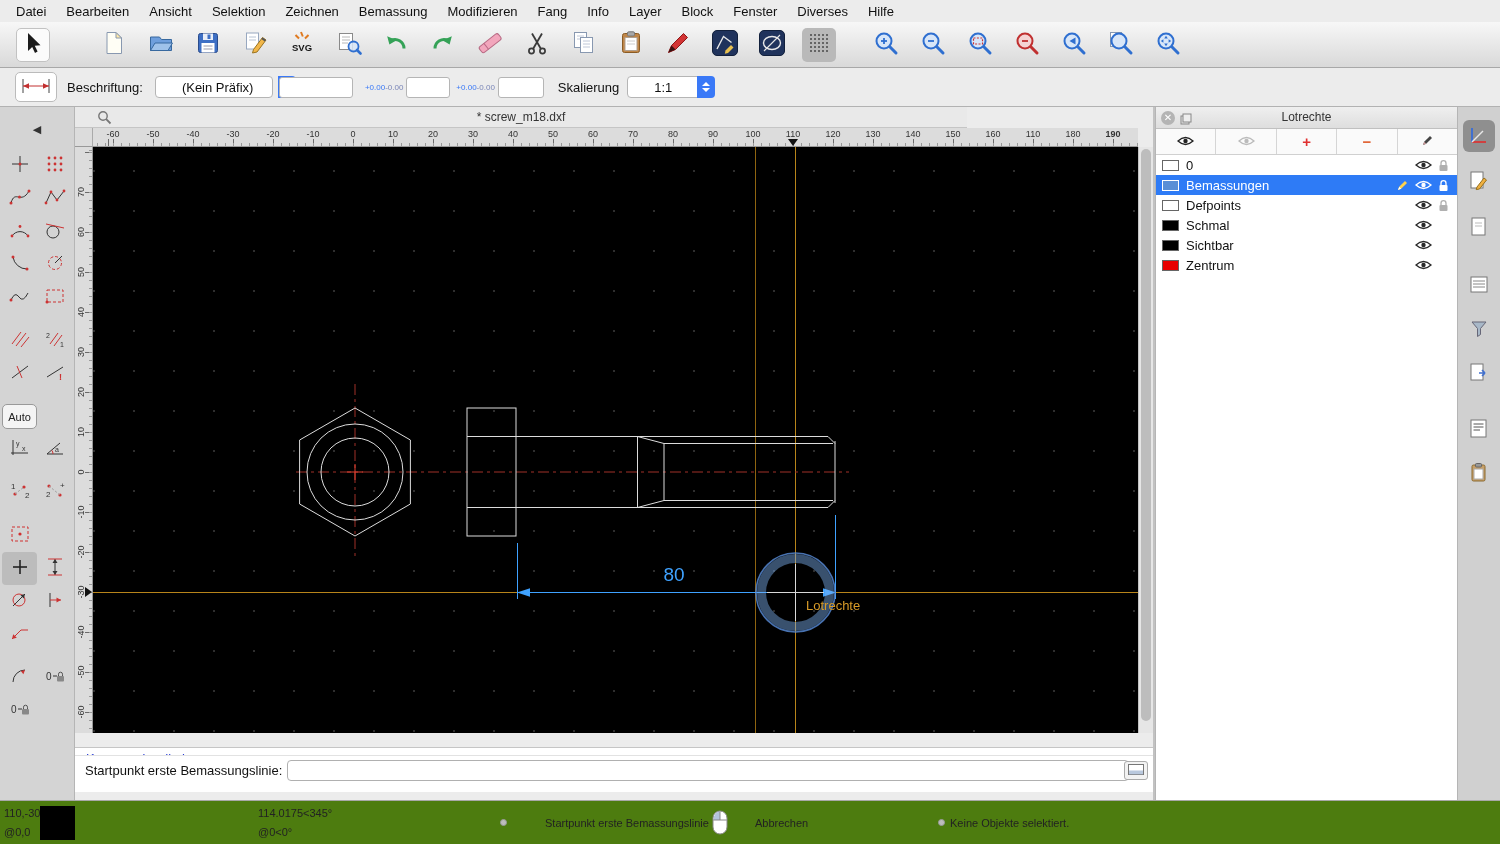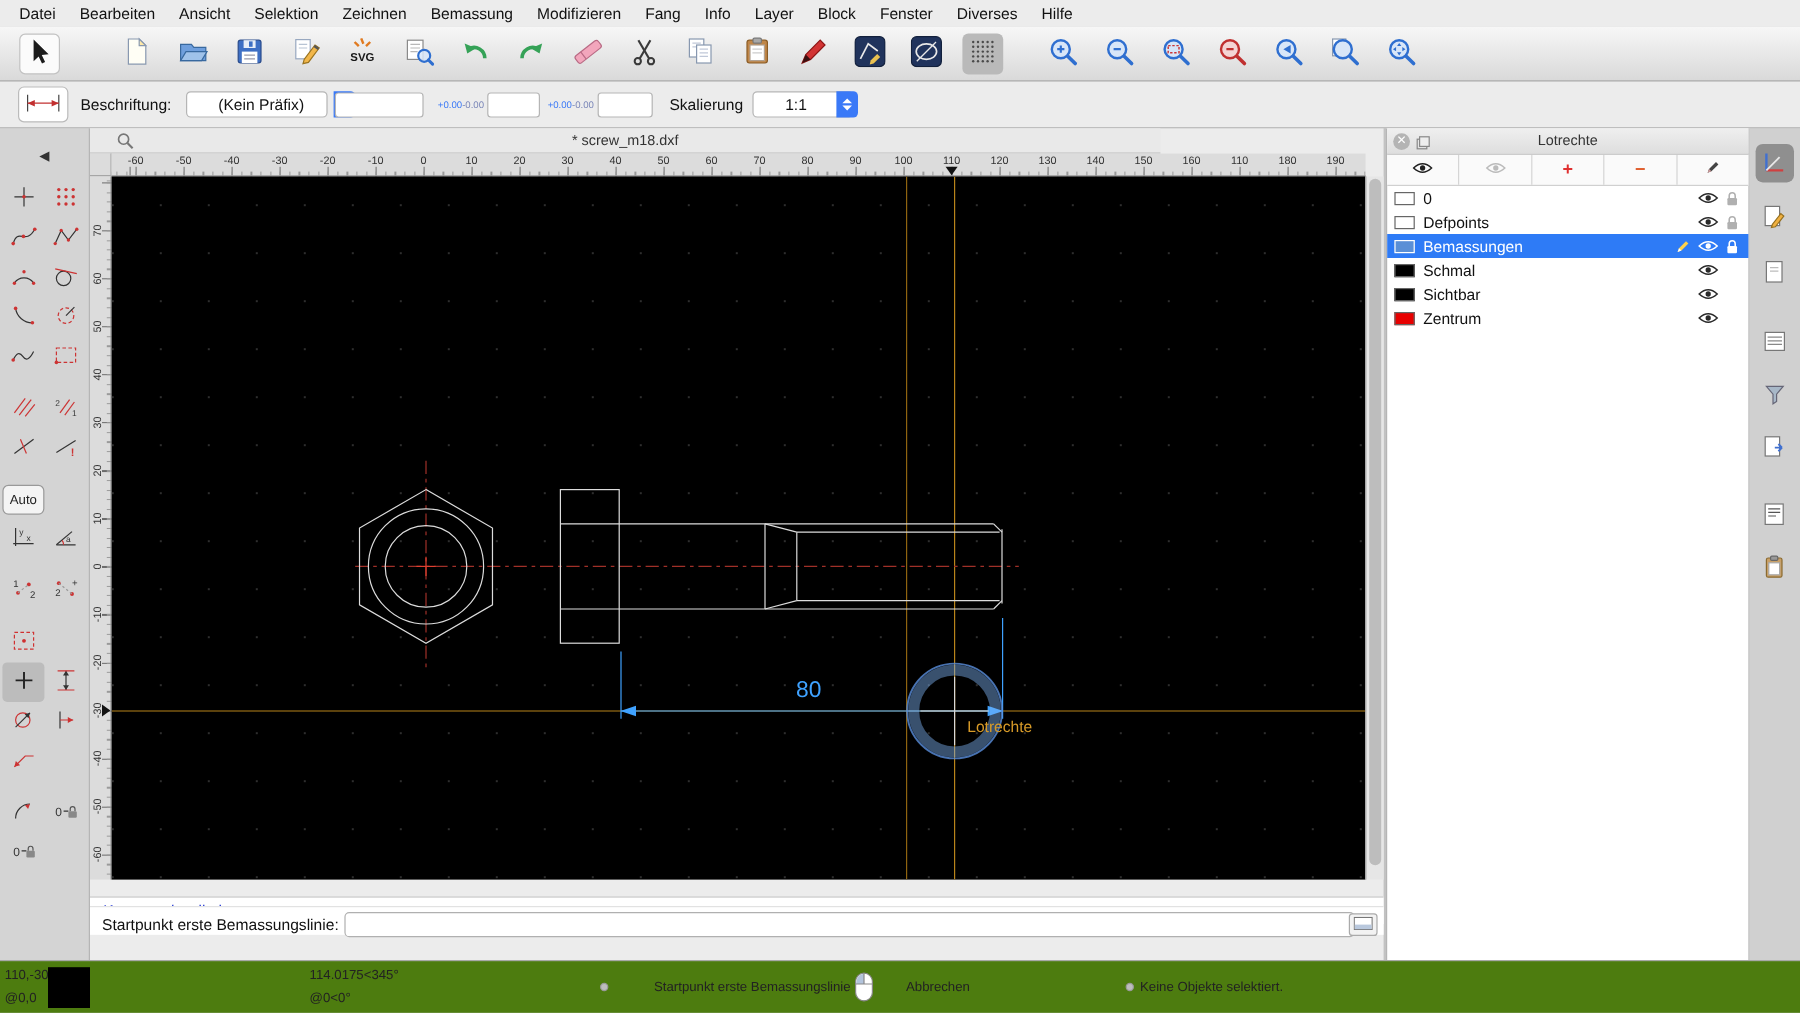--- a/index.html
+++ b/index.html
@@ -55,21 +55,21 @@
 .canvas{position:absolute;left:18px;top:40px;width:1045px;height:586px;background-color:#000;
  background-image:radial-gradient(circle,#2e2e2e 1px,transparent 1.3px);background-size:40px 40px;background-position:21px 4px}
 .v-scroll{position:absolute;left:1063px;top:40px;width:15px;height:586px;background:#e6e6e6;border-left:1px solid #c2c2c2}
 .v-thumb{position:absolute;left:2px;top:2px;width:10px;height:572px;background:#bdbdbd;border-radius:5px}
 .h-scroll{position:absolute;left:0;top:626px;width:1078px;height:14px;background:#e6e6e6;border-top:1px solid #c2c2c2}
 .h-thumb{position:absolute;left:175px;top:2px;width:750px;height:9px;background:#bdbdbd;border-radius:5px}
 .grid-status{position:absolute;right:10px;top:0;font-size:12px;color:#111;line-height:14px}
 .cmd-row1{position:absolute;left:0;top:640px;width:1078px;height:23px;background:#fff;border-top:1px solid #c5c5c5;font-size:13px;line-height:22px;padding-left:10px}
 .cmd-label{color:#2b3fd6;font-style:italic}
 .cmd-value{color:#2b3fd6;margin-left:6px}
-.cmd-row2{position:absolute;left:0;top:648px;width:1078px;height:24px;background:#fff;border-top:1px solid #e2e2e2;font-size:13px;line-height:29px;padding-left:10px}
+.cmd-row2{position:absolute;left:0;top:648px;width:1078px;height:37px;background:#fff;border-top:1px solid #e2e2e2;font-size:13px;line-height:29px;padding-left:10px}
 .cmd-input{position:absolute;left:212px;top:4px;width:842px;height:21px;border:1px solid #b0b0b0;border-radius:4px;font-family:"Liberation Sans",sans-serif}
 .cmd-toggle{position:absolute;right:5px;top:5px;width:24px;height:19px;background:#f2f2f2;border:1px solid #aaa;border-radius:3px;padding:1px}
 
 .layer-panel{position:absolute;left:1155px;top:0;width:303px;height:693px;background:#fff;border-left:1px solid #b5b5b5;border-right:1px solid #b5b5b5}
 .lp-header{height:22px;background:linear-gradient(#efefef,#dedede);border-bottom:1px solid #c0c0c0;position:relative;text-align:center;font-size:12px;line-height:21px;color:#333}
 .lp-close{position:absolute;left:5px;top:4px;width:14px;height:14px;border-radius:7px;background:#b4b4b4;color:#fff;font-size:10px;line-height:13px;text-align:center}
 .lp-detach{position:absolute;left:24px;top:4px}
 .lp-toolbar{height:26px;display:flex;border-bottom:1px solid #d0d0d0;background:#fafafa}
 .lp-tool{flex:1;border-right:1px solid #d5d5d5;display:flex;align-items:center;justify-content:center;font-weight:bold;font-size:15px}
 .lp-tool:last-child{border-right:none}
@@ -605,21 +605,21 @@
         <span style="left: 620px;">90</span>
         <span style="left: 660px;">100</span>
         <span style="left: 700px;">110</span>
         <span style="left: 740px;">120</span>
         <span style="left: 780px;">130</span>
         <span style="left: 820px;">140</span>
         <span style="left: 860px;">150</span>
         <span style="left: 900px;">160</span>
         <span style="left: 940px;">110</span>
         <span style="left: 980px;">180</span>
-        <span style="left: 1020px;">190</span>
+        <span style="left: 1020px; font-weight: bold;">190</span>
       </div>
     <div class="v-ruler" id="vruler">
         <div class="v-marker"></div>
         <span style="top: 45px;">70</span>
         <span style="top: 85px;">60</span>
         <span style="top: 125px;">50</span>
         <span style="top: 165px;">40</span>
         <span style="top: 205px;">30</span>
         <span style="top: 245px;">20</span>
         <span style="top: 285px;">10</span>
@@ -746,36 +746,20 @@
               <circle cx="8.5" cy="6" r="2.2" fill="#2a2a2a"></circle>
             </svg>
           </span>
           <span class="lp-ico" style="width: 11px;">
             <svg width="11" height="13" viewBox="0 0 11 13">
               <path d="M3 6 V4.2 a2.5 2.5 0 0 1 5 0 V6" fill="none" stroke="#b0b0b0" stroke-width="1.3"></path>
               <rect x="1.5" y="6" width="8" height="6" rx="1" fill="#b0b0b0"></rect>
             </svg>
           </span>
         </div>
-        <div class="lp-row">
-          <span class="lp-swatch" style="background: rgb(255, 255, 255); border-color: rgb(102, 102, 102);"></span>
-          <span class="lp-name">Defpoints</span>
-          <span class="lp-ico">
-            <svg width="17" height="12" viewBox="0 0 17 12">
-              <path d="M1 6 Q8.5 -1 16 6 Q8.5 13 1 6 Z" fill="none" stroke="#2a2a2a" stroke-width="1.3"></path>
-              <circle cx="8.5" cy="6" r="2.2" fill="#2a2a2a"></circle>
-            </svg>
-          </span>
-          <span class="lp-ico" style="width: 11px;">
-            <svg width="11" height="13" viewBox="0 0 11 13">
-              <path d="M3 6 V4.2 a2.5 2.5 0 0 1 5 0 V6" fill="none" stroke="#b0b0b0" stroke-width="1.3"></path>
-              <rect x="1.5" y="6" width="8" height="6" rx="1" fill="#b0b0b0"></rect>
-            </svg>
-          </span>
-        </div>
         <div class="lp-row selected">
           <span class="lp-swatch" style="background: rgb(90, 143, 214); border-color: rgb(255, 255, 255);"></span>
           <span class="lp-name">Bemassungen</span>
           <span class="lp-ico">
             <svg width="13" height="13" viewBox="0 0 13 13">
               <path d="M2 11 L3.2 7.8 L9 2 L11 4 L5.2 9.8 Z" fill="#ffd24a"></path>
               <path d="M2 11 L3.2 7.8 L5.2 9.8 Z" fill="#fff"></path>
             </svg>
           </span>
           <span class="lp-ico">
@@ -785,20 +769,36 @@
             </svg>
           </span>
           <span class="lp-ico" style="width: 11px;">
             <svg width="11" height="13" viewBox="0 0 11 13">
               <path d="M3 6 V4.2 a2.5 2.5 0 0 1 5 0 V6" fill="none" stroke="#fff" stroke-width="1.3"></path>
               <rect x="1.5" y="6" width="8" height="6" rx="1" fill="#fff"></rect>
             </svg>
           </span>
         </div>
         <div class="lp-row">
+          <span class="lp-swatch" style="background: rgb(255, 255, 255); border-color: rgb(102, 102, 102);"></span>
+          <span class="lp-name">Defpoints</span>
+          <span class="lp-ico">
+            <svg width="17" height="12" viewBox="0 0 17 12">
+              <path d="M1 6 Q8.5 -1 16 6 Q8.5 13 1 6 Z" fill="none" stroke="#2a2a2a" stroke-width="1.3"></path>
+              <circle cx="8.5" cy="6" r="2.2" fill="#2a2a2a"></circle>
+            </svg>
+          </span>
+          <span class="lp-ico" style="width: 11px;">
+            <svg width="11" height="13" viewBox="0 0 11 13">
+              <path d="M3 6 V4.2 a2.5 2.5 0 0 1 5 0 V6" fill="none" stroke="#b0b0b0" stroke-width="1.3"></path>
+              <rect x="1.5" y="6" width="8" height="6" rx="1" fill="#b0b0b0"></rect>
+            </svg>
+          </span>
+        </div>
+        <div class="lp-row">
           <span class="lp-swatch" style="background: rgb(0, 0, 0); border-color: rgb(102, 102, 102);"></span>
           <span class="lp-name">Schmal</span>
           <span class="lp-ico">
             <svg width="17" height="12" viewBox="0 0 17 12">
               <path d="M1 6 Q8.5 -1 16 6 Q8.5 13 1 6 Z" fill="none" stroke="#2a2a2a" stroke-width="1.3"></path>
               <circle cx="8.5" cy="6" r="2.2" fill="#2a2a2a"></circle>
             </svg>
           </span>
           <span class="lp-ico" style="width: 11px;"></span>
         </div>

